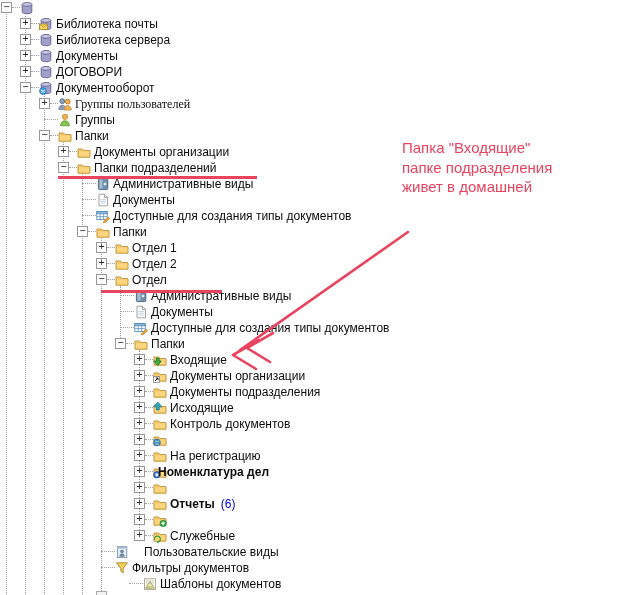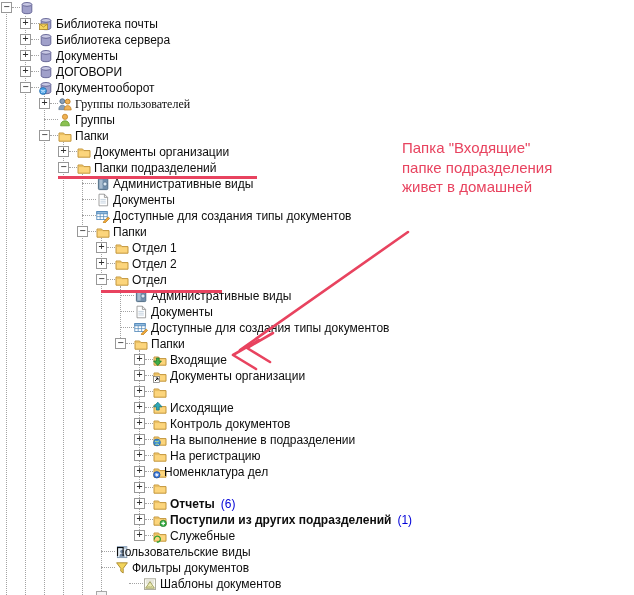--- a/index.html
+++ b/index.html
@@ -313,20 +313,21 @@
       </div>
       <div class="row" style="top: 384px;">
         <div class="hl" style="left: 145px; width: 8px;"></div>
         <div class="exp" style="left: 134px;">+</div>
         <span class="ic" style="left: 153px;">
           <svg width="14" height="14" viewBox="0 0 14 14">
             <path d="M1 4 L1 12.2 L13 12.2 L13 5.6 L6.8 5.6 L5.6 4 Z" fill="#fcd57c" stroke="#c3963c" stroke-width="1" stroke-linejoin="round"></path>
             <path d="M1.8 5.6 h4.2" stroke="#e8bd5e" stroke-width="1"></path>
           </svg>
         </span>
+        <span class="lbl" style="left: 170px;"><span>Документы подразделения</span></span>
       </div>
       <div class="row" style="top: 400px;">
         <div class="hl" style="left: 145px; width: 8px;"></div>
         <div class="exp" style="left: 134px;">+</div>
         <span class="ic" style="left: 153px;">
           <svg width="14" height="14" viewBox="0 0 14 14">
             <path d="M1 4 L1 12.2 L13 12.2 L13 5.6 L6.8 5.6 L5.6 4 Z" fill="#fcd57c" stroke="#c3963c" stroke-width="1" stroke-linejoin="round"></path>
             <path d="M1.8 5.6 h4.2" stroke="#e8bd5e" stroke-width="1"></path>
             <path d="M4.8 1.2 L9 5.8 H6.2 v3.2 H3.4 V5.8 H0.6 z" fill="#2fa8b8" stroke="#187888" stroke-width="0.8"></path>
           </svg>
@@ -348,21 +349,20 @@
         <div class="hl" style="left: 145px; width: 8px;"></div>
         <div class="exp" style="left: 134px;">+</div>
         <span class="ic" style="left: 153px;">
           <svg width="14" height="14" viewBox="0 0 14 14">
             <path d="M1 4 L1 12.2 L13 12.2 L13 5.6 L6.8 5.6 L5.6 4 Z" fill="#fcd57c" stroke="#c3963c" stroke-width="1" stroke-linejoin="round"></path>
             <path d="M1.8 5.6 h4.2" stroke="#e8bd5e" stroke-width="1"></path>
             <circle cx="4" cy="9.5" r="3.4" fill="#3f8fd6" stroke="#1f5fa6" stroke-width="0.7"></circle>
             <path d="M1.8 8.2 q2.2 1.6 4.6 -0.4 M2.4 11.4 q2 -1 3.6 0.4" stroke="#b8e08c" stroke-width="1" fill="none"></path>
           </svg>
         </span>
-        <span class="lbl" style="left: 170px;"><span>На выполнение в подразделении</span></span>
       </div>
       <div class="row" style="top: 448px;">
         <div class="hl" style="left: 145px; width: 8px;"></div>
         <div class="exp" style="left: 134px;">+</div>
         <span class="ic" style="left: 153px;">
           <svg width="14" height="14" viewBox="0 0 14 14">
             <path d="M1 4 L1 12.2 L13 12.2 L13 5.6 L6.8 5.6 L5.6 4 Z" fill="#fcd57c" stroke="#c3963c" stroke-width="1" stroke-linejoin="round"></path>
             <path d="M1.8 5.6 h4.2" stroke="#e8bd5e" stroke-width="1"></path>
           </svg>
         </span>
@@ -372,21 +372,21 @@
         <div class="hl" style="left: 145px; width: 8px;"></div>
         <div class="exp" style="left: 134px;">+</div>
         <span class="ic" style="left: 153px;">
           <svg width="14" height="14" viewBox="0 0 14 14">
             <path d="M1 4 L1 12.2 L13 12.2 L13 5.6 L6.8 5.6 L5.6 4 Z" fill="#fcd57c" stroke="#c3963c" stroke-width="1" stroke-linejoin="round"></path>
             <path d="M1.8 5.6 h4.2" stroke="#e8bd5e" stroke-width="1"></path>
             <circle cx="3.8" cy="9.8" r="3.2" fill="#2f6fd6" stroke="#1a4aa0" stroke-width="0.7"></circle>
             <path d="M3.8 7.8 v4 M1.8 9.8 h4 M2.5 8.5 l2.6 2.6 M5.1 8.5 l-2.6 2.6" stroke="#fff" stroke-width="0.8"></path>
           </svg>
         </span>
-        <span class="lbl" style="left: 164px;"><span>Номенклатура дел</span></span>
+        <span class="lbl" style="left: 158px; font-weight: bold;"><span>Номенклатура дел</span></span>
       </div>
       <div class="row" style="top: 480px;">
         <div class="hl" style="left: 145px; width: 8px;"></div>
         <div class="exp" style="left: 134px;">+</div>
         <span class="ic" style="left: 153px;">
           <svg width="14" height="14" viewBox="0 0 14 14">
             <path d="M1 4 L1 12.2 L13 12.2 L13 5.6 L6.8 5.6 L5.6 4 Z" fill="#fcd57c" stroke="#c3963c" stroke-width="1" stroke-linejoin="round"></path>
             <path d="M1.8 5.6 h4.2" stroke="#e8bd5e" stroke-width="1"></path>
           </svg>
         </span>
@@ -406,21 +406,20 @@
         <div class="hl" style="left: 145px; width: 8px;"></div>
         <div class="exp" style="left: 134px;">+</div>
         <span class="ic" style="left: 153px;">
           <svg width="14" height="14" viewBox="0 0 14 14">
             <path d="M1 4 L1 12.2 L13 12.2 L13 5.6 L6.8 5.6 L5.6 4 Z" fill="#fcd57c" stroke="#c3963c" stroke-width="1" stroke-linejoin="round"></path>
             <path d="M1.8 5.6 h4.2" stroke="#e8bd5e" stroke-width="1"></path>
             <circle cx="10.2" cy="10.4" r="3.2" fill="#38b04a" stroke="#1f7a2a" stroke-width="0.7"></circle>
             <path d="M10.2 8.6 v3.6 M8.4 10.4 h3.6" stroke="#fff" stroke-width="1.1"></path>
           </svg>
         </span>
-        <span class="lbl" style="left: 170px;"><b>Поступили из других подразделений</b><span class="cnt" style="color: rgb(0, 0, 216);">(1)</span></span>
       </div>
       <div class="row" style="top: 528px;">
         <div class="hl" style="left: 145px; width: 8px;"></div>
         <div class="exp" style="left: 134px;">+</div>
         <span class="ic" style="left: 153px;">
           <svg width="14" height="14" viewBox="0 0 14 14">
             <path d="M1 4 L1 12.2 L13 12.2 L13 5.6 L6.8 5.6 L5.6 4 Z" fill="#fcd57c" stroke="#c3963c" stroke-width="1" stroke-linejoin="round"></path>
             <path d="M1.8 5.6 h4.2" stroke="#e8bd5e" stroke-width="1"></path>
             <path d="M1.4 10.6 a3 3 0 1 1 3.2 2.5" fill="none" stroke="#2fa030" stroke-width="1.2"></path>
             <path d="M5 14 l-1.8 -1 2 -1.1 z" fill="#2fa030"></path>
@@ -431,21 +430,21 @@
       <div class="row" style="top: 544px;">
         <div class="hl" style="left: 101px; width: 14px;"></div>
         <span class="ic" style="left: 115px;">
           <svg width="14" height="14" viewBox="0 0 14 14">
             <rect x="2.4" y="1.6" width="9.4" height="11" fill="#e4edf5" stroke="#7d93ab" stroke-width="0.9"></rect>
             <rect x="2.4" y="1.6" width="9.4" height="2" fill="#aabdd0"></rect>
             <circle cx="7" cy="6.6" r="1.8" fill="#6e84a0"></circle>
             <path d="M4.4 11.8 c0 -2.2 1.2 -3.2 2.6 -3.2 s2.6 1 2.6 3.2 z" fill="#6e84a0"></path>
           </svg>
         </span>
-        <span class="lbl" style="left: 116px;"><span>Пользовательские виды</span></span>
+        <span class="lbl" style="left: 144px;"><span>Пользовательские виды</span></span>
       </div>
       <div class="row" style="top: 560px;">
         <div class="hl" style="left: 101px; width: 14px;"></div>
         <span class="ic" style="left: 115px;">
           <svg width="14" height="14" viewBox="0 0 14 14">
             <path d="M1.6 1.8 h10.8 L8.2 7.4 V12 L5.8 10.2 V7.4 z" fill="#f2d45c" stroke="#a8862a" stroke-width="0.9" stroke-linejoin="round"></path>
           </svg>
         </span>
         <span class="lbl" style="left: 132px;"><span>Фильтры документов</span></span>
       </div>

